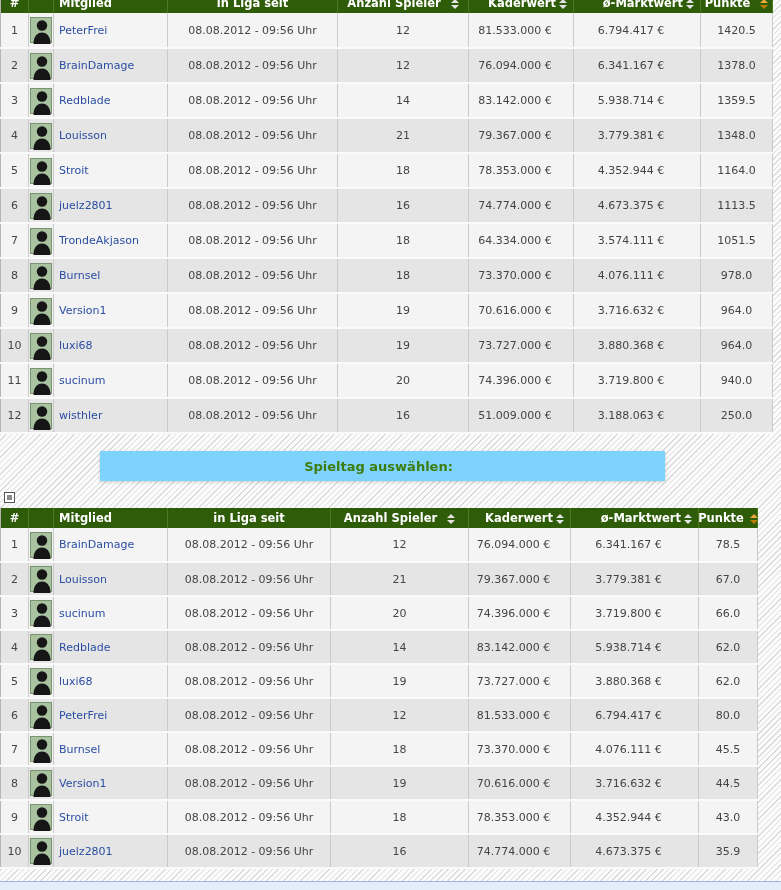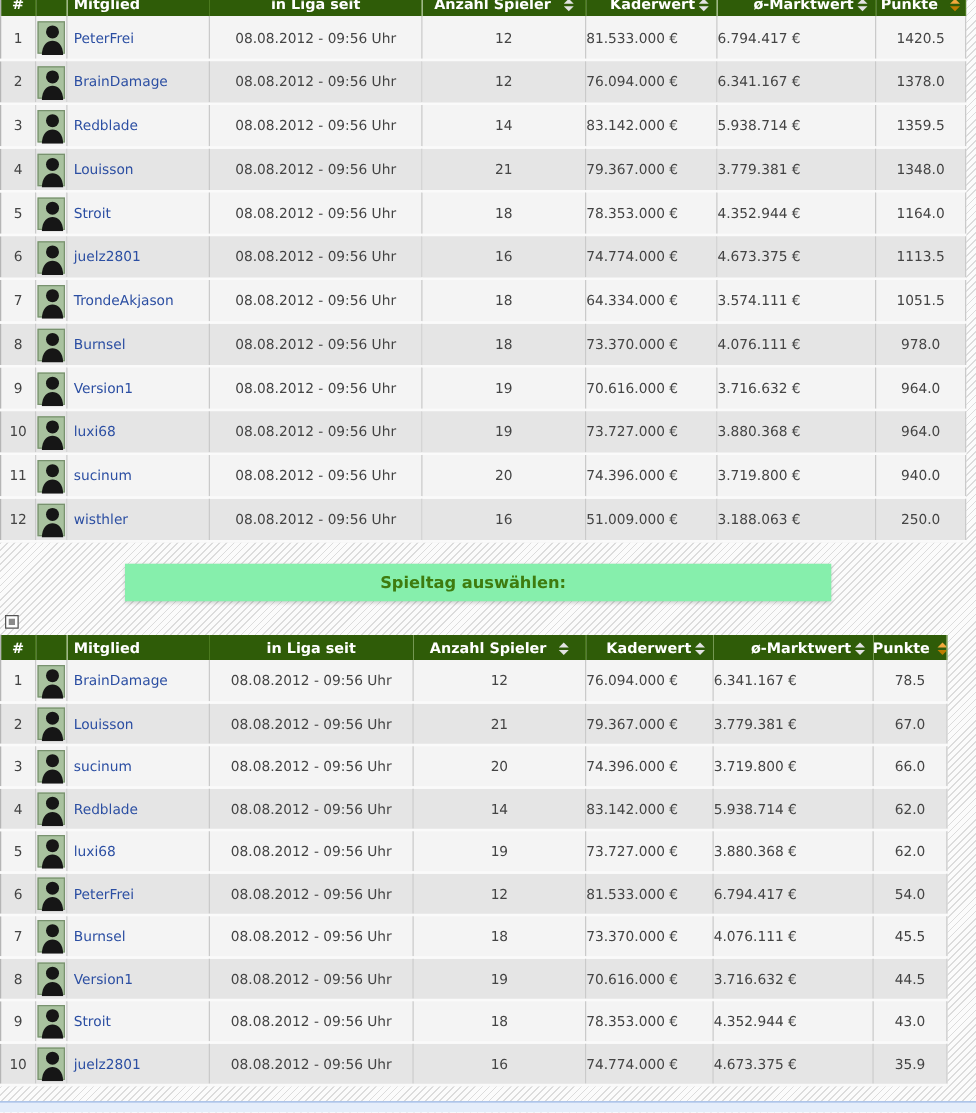--- a/index.html
+++ b/index.html
@@ -23,36 +23,36 @@
   .hd.r { justify-content:flex-end; padding-right:6px; }
   .rank-table tbody td {
     font-size:11px; color:#444; height:35px;
     border-right:1px solid #cacaca; border-bottom:2px solid #fafafa;
     white-space:nowrap; overflow:hidden;
   }
   .t2 tbody td { height:34px; }
   .rank-table tbody tr:nth-child(odd) td { background:#f4f4f4; }
   .rank-table tbody tr:nth-child(even) td { background:#e5e5e5; }
   td.ctr, th.ctr { text-align:center; }
-  td.rgt { text-align:left; padding-right:12px; }
+  td.rgt { text-align:center; padding-right:12px; }
   td.member { padding-left:5px; }
   .member-link { color:#2b4ea2; cursor:pointer; }
   td.avatar-cell { text-align:center; }
   .avatar { display:inline-block; width:22px; height:26px; background:#a9c29f;
             border:1px solid #79926f; vertical-align:middle; }
   .avatar svg { display:block; }
   .sort { display:inline-flex; flex-direction:column; gap:2px; margin-left:10px; }
   .sort i { display:block; width:0; height:0; border-left:4px solid transparent; border-right:4px solid transparent; }
   .sort .up { border-bottom:4px solid #e3e3e3; }
   .sort .dn { border-top:4px solid #e3e3e3; }
   .sort.active .up { border-bottom-color:#f2a93c; }
   .sort.active .dn { border-top-color:#bd7d00; }
   
   .select-bar {
-    margin:17px 0 0 100px; width:565px; height:30px; background:#86efac;
+    margin:17px 0 0 100px; width:565px; height:30px; background:#7dd3fc;
     box-shadow:0 1px 3px rgba(0,0,0,.18); display:flex; align-items:center; justify-content:center;
   }
   .select-label { color:#3e7c0f; font-weight:bold; font-size:13px; margin-right:8px; }
   .combo { position:relative; width:163px; height:21px; background:#fff; border:1px solid #868686; }
   .combo-value { display:block; line-height:19px; padding-left:5px; font-size:11px; color:#2b4ea2; }
   .combo-btn { position:absolute; right:1px; top:1px; width:21px; height:17px;
     background:linear-gradient(#fdfdfd,#dcdcdc); border:1px solid #979797; border-radius:2px;
     display:flex; align-items:center; justify-content:center; }
   .combo-btn i { width:0; height:0; border-left:4px solid transparent; border-right:4px solid transparent;
     border-top:5px solid #1a1a1a; }
@@ -542,21 +542,21 @@
         </svg>
       </span>
     </td>
     <td class="member">
       <span class="member-link">PeterFrei</span>
     </td>
     <td class="ctr">08.08.2012 - 09:56 Uhr</td>
     <td class="ctr">12</td>
     <td class="rgt">81.533.000 €</td>
     <td class="rgt">6.794.417 €</td>
-    <td class="ctr">54.0</td>
+    <td class="ctr">80.0</td>
   </tr>
       <tr>
     <td class="ctr">7</td>
     <td class="avatar-cell">
       <span class="avatar">
         <svg width="22" height="26" viewBox="0 0 22 26">
           <circle cx="11" cy="7.5" r="5.2" fill="#161616"></circle>
           <path d="M2.5 26 C2.5 17.5 7 14.5 11 14.5 C15 14.5 19.5 17.5 19.5 26 Z" fill="#161616"></path>
         </svg>
       </span>

